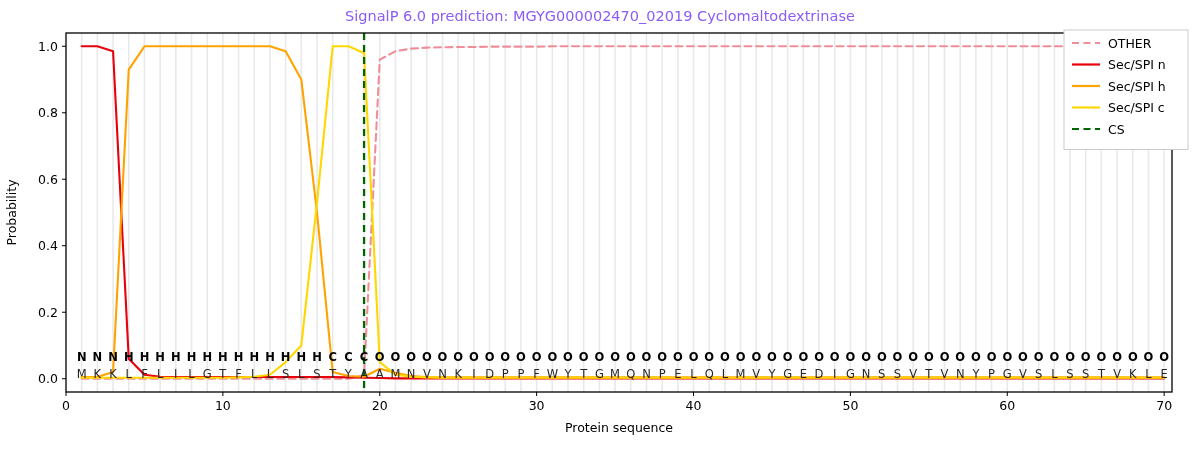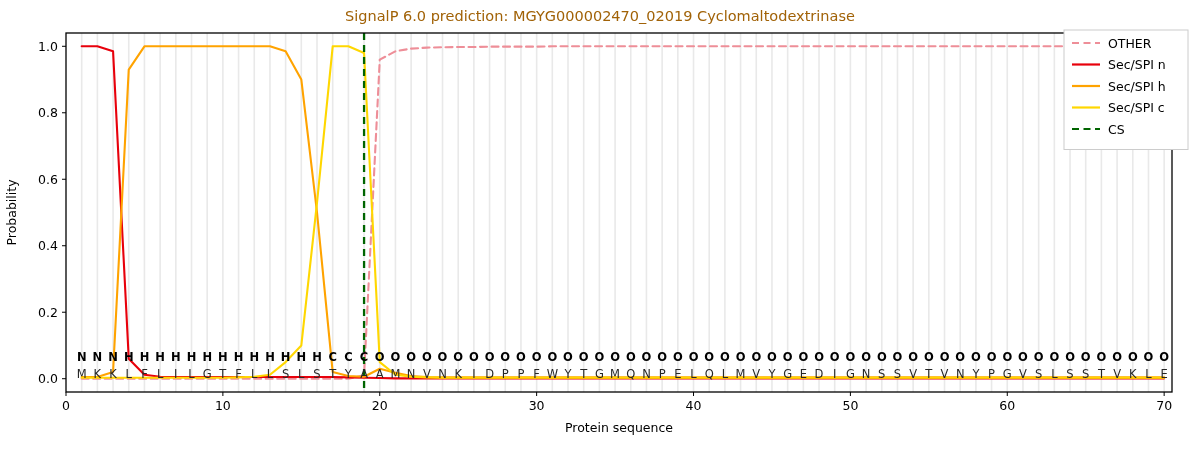--- a/index.html
+++ b/index.html
@@ -1,18 +1,18 @@
 <!DOCTYPE html>
 <html><head>
 <meta charset="utf-8">
 <style>
   html,body{margin:0;padding:0;background:#ffffff;}
   body{width:1200px;height:450px;overflow:hidden;font-family:"DejaVu Sans",sans-serif;}
   #root{position:relative;width:1200px;height:450px;}
-  .title{position:absolute;left:0;top:8px;width:1200px;text-align:center;font-size:14.5px;color:#a16207;}
+  .title{position:absolute;left:0;top:8px;width:1200px;text-align:center;font-size:14.5px;color:#8b5cf6;}
   svg{position:absolute;left:0;top:0;}
   text{font-family:"DejaVu Sans",sans-serif;fill:#000;}
   .tick-label{font-size:12.5px;}
   .axis-label{font-size:12.5px;}
   .legend-label{font-size:12.5px;}
   .seq-letter{font-size:11.5px;fill:#262626;}
   .ann-letter{font-size:11.5px;font-weight:bold;}
 </style>
 </head>
 <body>

